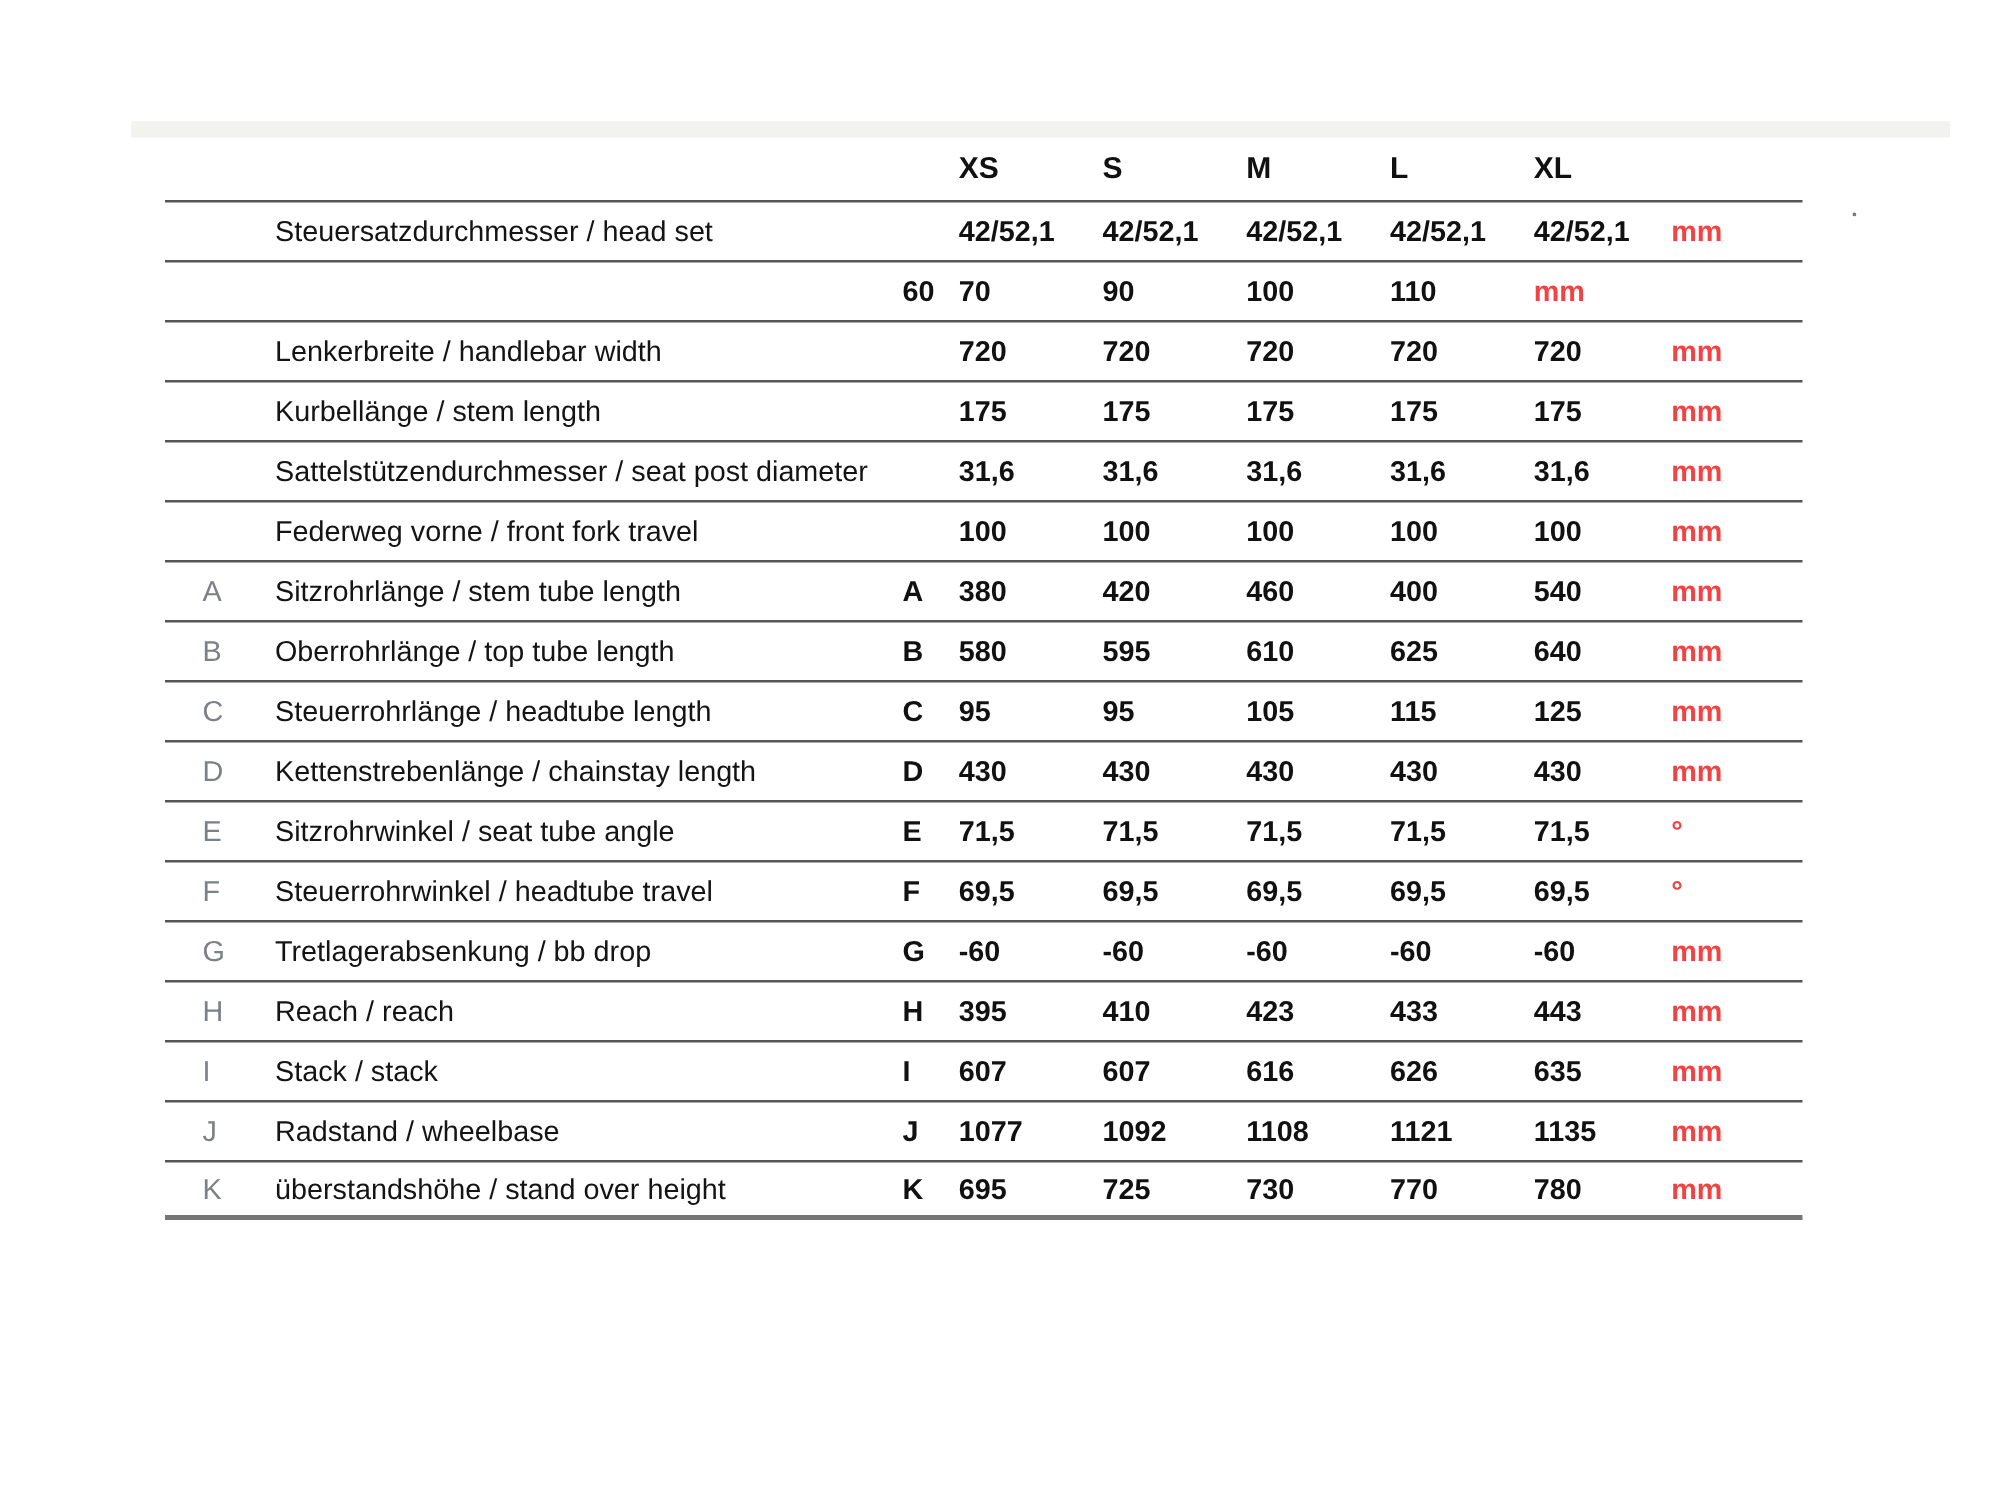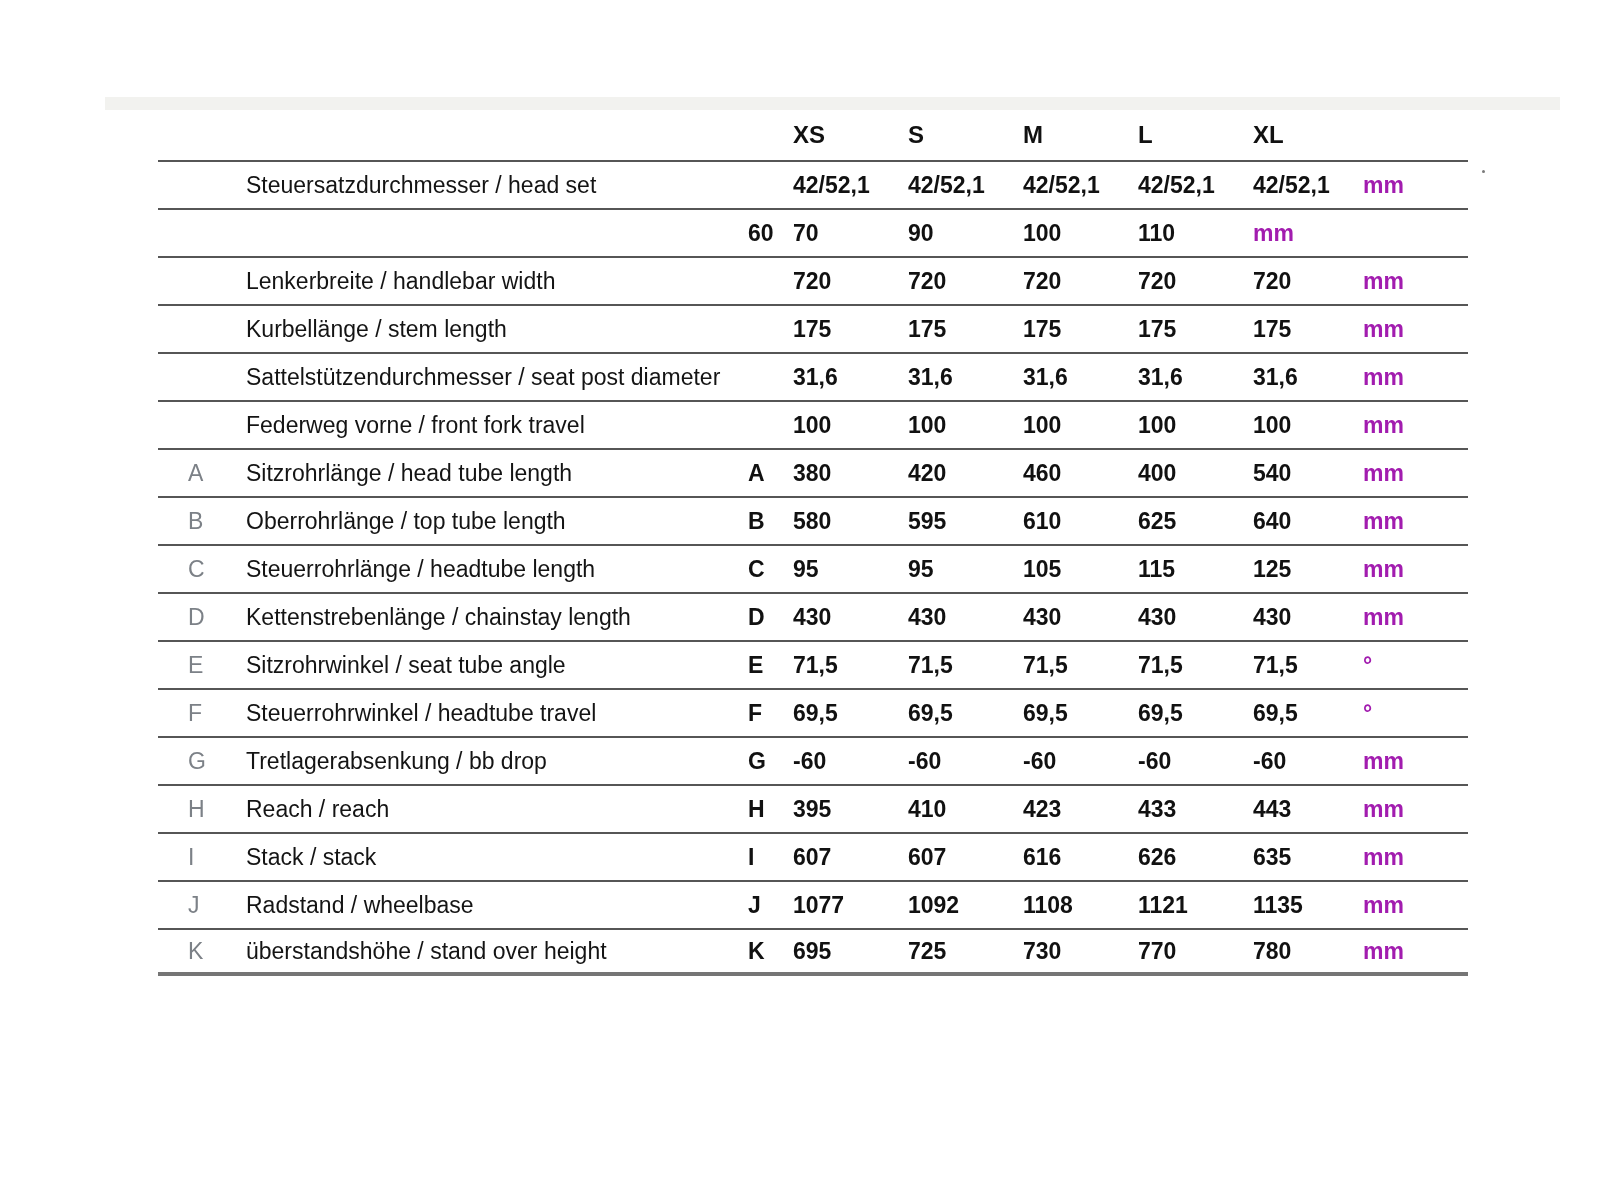--- a/index.html
+++ b/index.html
@@ -29,21 +29,21 @@
     position: absolute;
     left: 1482px;
     top: 170px;
     width: 3px;
     height: 3px;
     border-radius: 50%;
     background: #7a7a7a;
   }
   .spec-table {
     position: absolute;
-    left: 158px;
+    left: 132px;
     top: 110px;
     width: 1310px;
     color: #1a1a1a;
   }
   .row {
     display: grid;
     grid-template-columns: 88px 502px 45px 115px 115px 115px 115px 110px 105px;
     height: 48px;
     align-items: center;
     border-top: 2px solid #565656;
@@ -74,21 +74,21 @@
   .cell.midletter {
     font-weight: 700;
     color: #111111;
   }
   .cell.value {
     font-weight: 700;
     color: #111111;
   }
   .cell.unit {
     font-weight: 700;
-    color: #a21caf;
+    color: #ef4444;
   }
   .header-row .cell {
     font-weight: 700;
     font-size: 24px;
     color: #111111;
   }
 </style>
 </head>
 <body>
 
@@ -172,21 +172,21 @@
           <div class="cell midletter"></div>
           <div class="cell value">100</div>
           <div class="cell value">100</div>
           <div class="cell value">100</div>
           <div class="cell value">100</div>
           <div class="cell value">100</div>
           <div class="cell unit">mm</div>
         </div>
         <div class="row">
           <div class="cell letter">A</div>
-          <div class="cell label">Sitzrohrlänge / head tube length</div>
+          <div class="cell label">Sitzrohrlänge / stem tube length</div>
           <div class="cell midletter">A</div>
           <div class="cell value">380</div>
           <div class="cell value">420</div>
           <div class="cell value">460</div>
           <div class="cell value">400</div>
           <div class="cell value">540</div>
           <div class="cell unit">mm</div>
         </div>
         <div class="row">
           <div class="cell letter">B</div>

